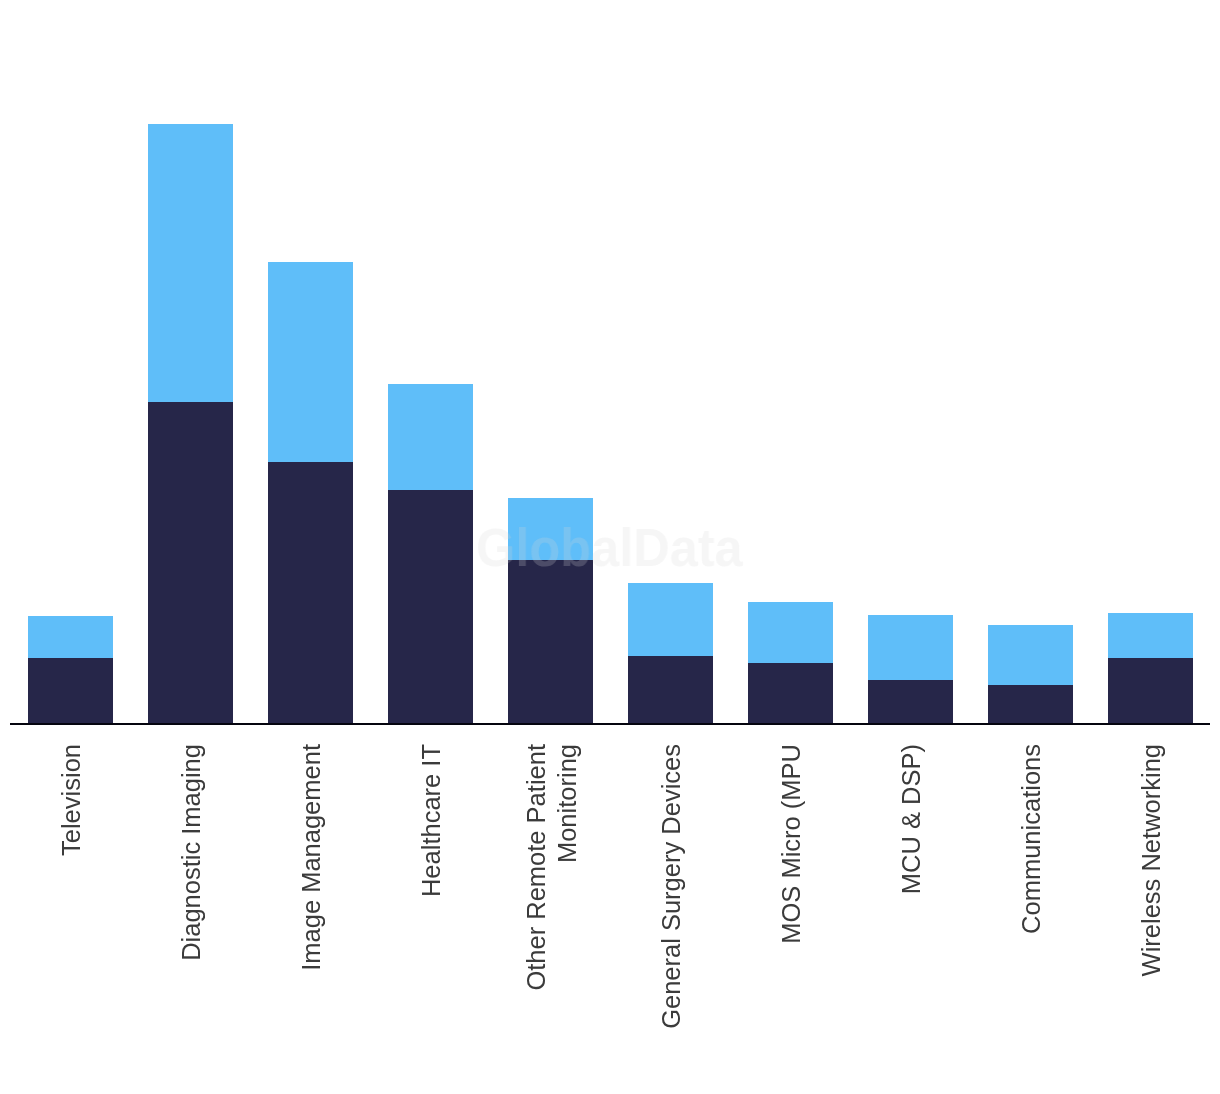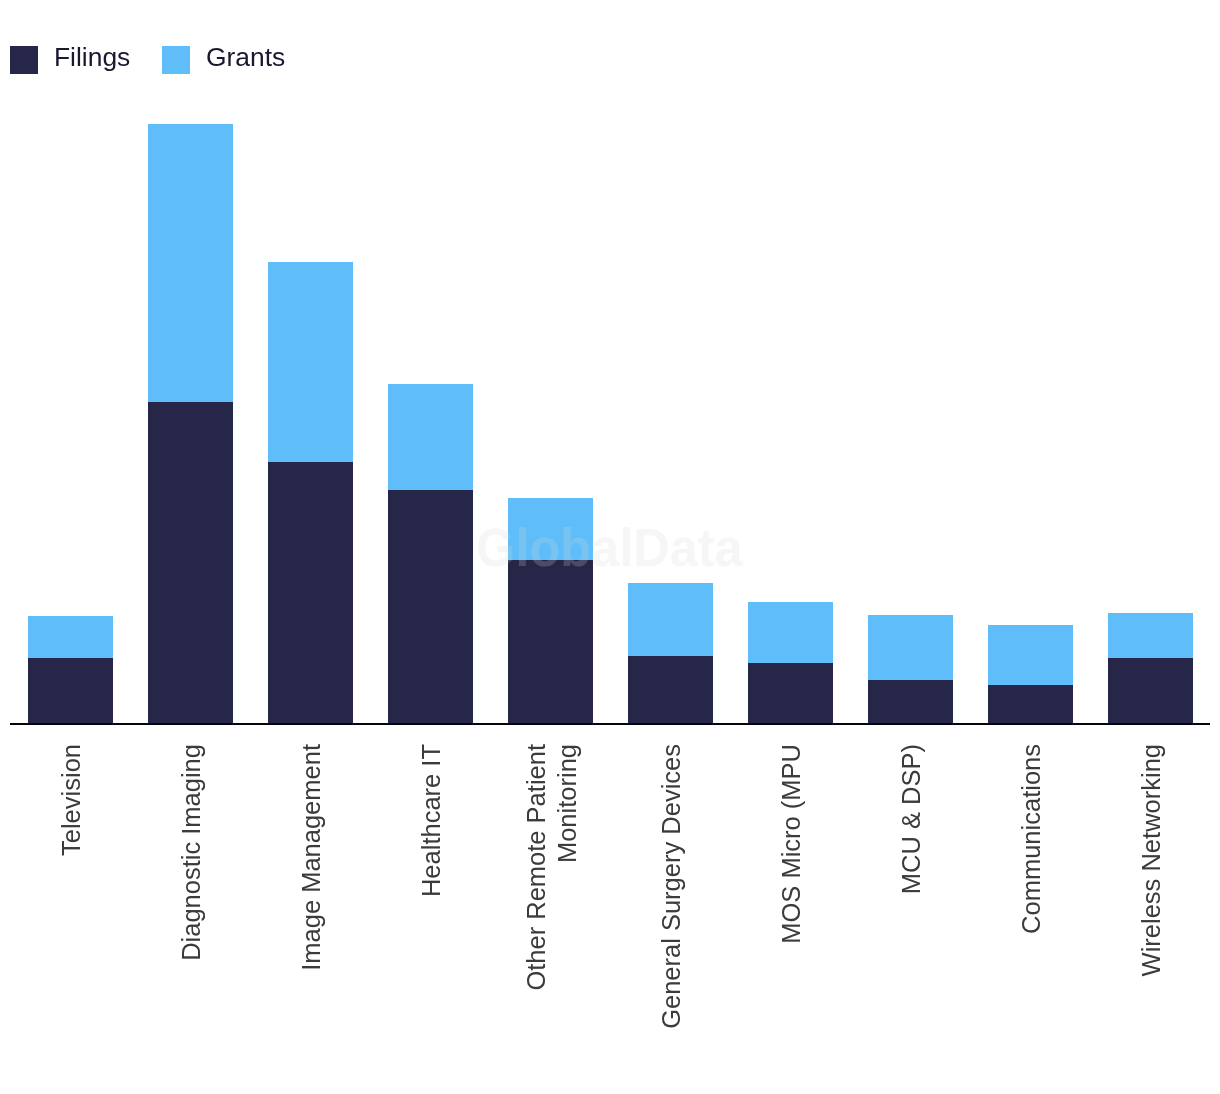--- a/index.html
+++ b/index.html
@@ -122,33 +122,20 @@
     z-index: 5;
   }
 </style>
 </head>
 <body>
 
 <div id="chart-root">
 
   <div class="watermark">GlobalData</div>
 
-  <div class="legend">
-
-    <div class="legend-item" style="left:10px">
-      <div class="legend-swatch swatch-filings" style="background: rgb(38, 38, 73);"></div>
-      <div class="legend-label">Filings</div>
-    </div>
-
-    <div class="legend-item" style="left:162px">
-      <div class="legend-swatch swatch-grants" style="background: rgb(95, 190, 249);"></div>
-      <div class="legend-label">Grants</div>
-    </div>
-
-  </div>
 
   <div class="plot">
     <div class="axis-line"></div>
     <div class="bars-layer">
         <div class="bar-group" style="left: 28px; width: 84.5px; top: 616px; height: 106px; bottom: auto;">
           <div class="bar-seg seg-grants" style="top: 0px; height: 42px; background: rgb(95, 190, 249);"></div>
           <div class="bar-seg seg-filings" style="top: 42px; height: 64.8px; background: rgb(38, 38, 73);"></div>
         </div>
         <div class="bar-group" style="left: 148px; width: 84.5px; top: 124px; height: 598px; bottom: auto;">
           <div class="bar-seg seg-grants" style="top: 0px; height: 278px; background: rgb(95, 190, 249);"></div>

